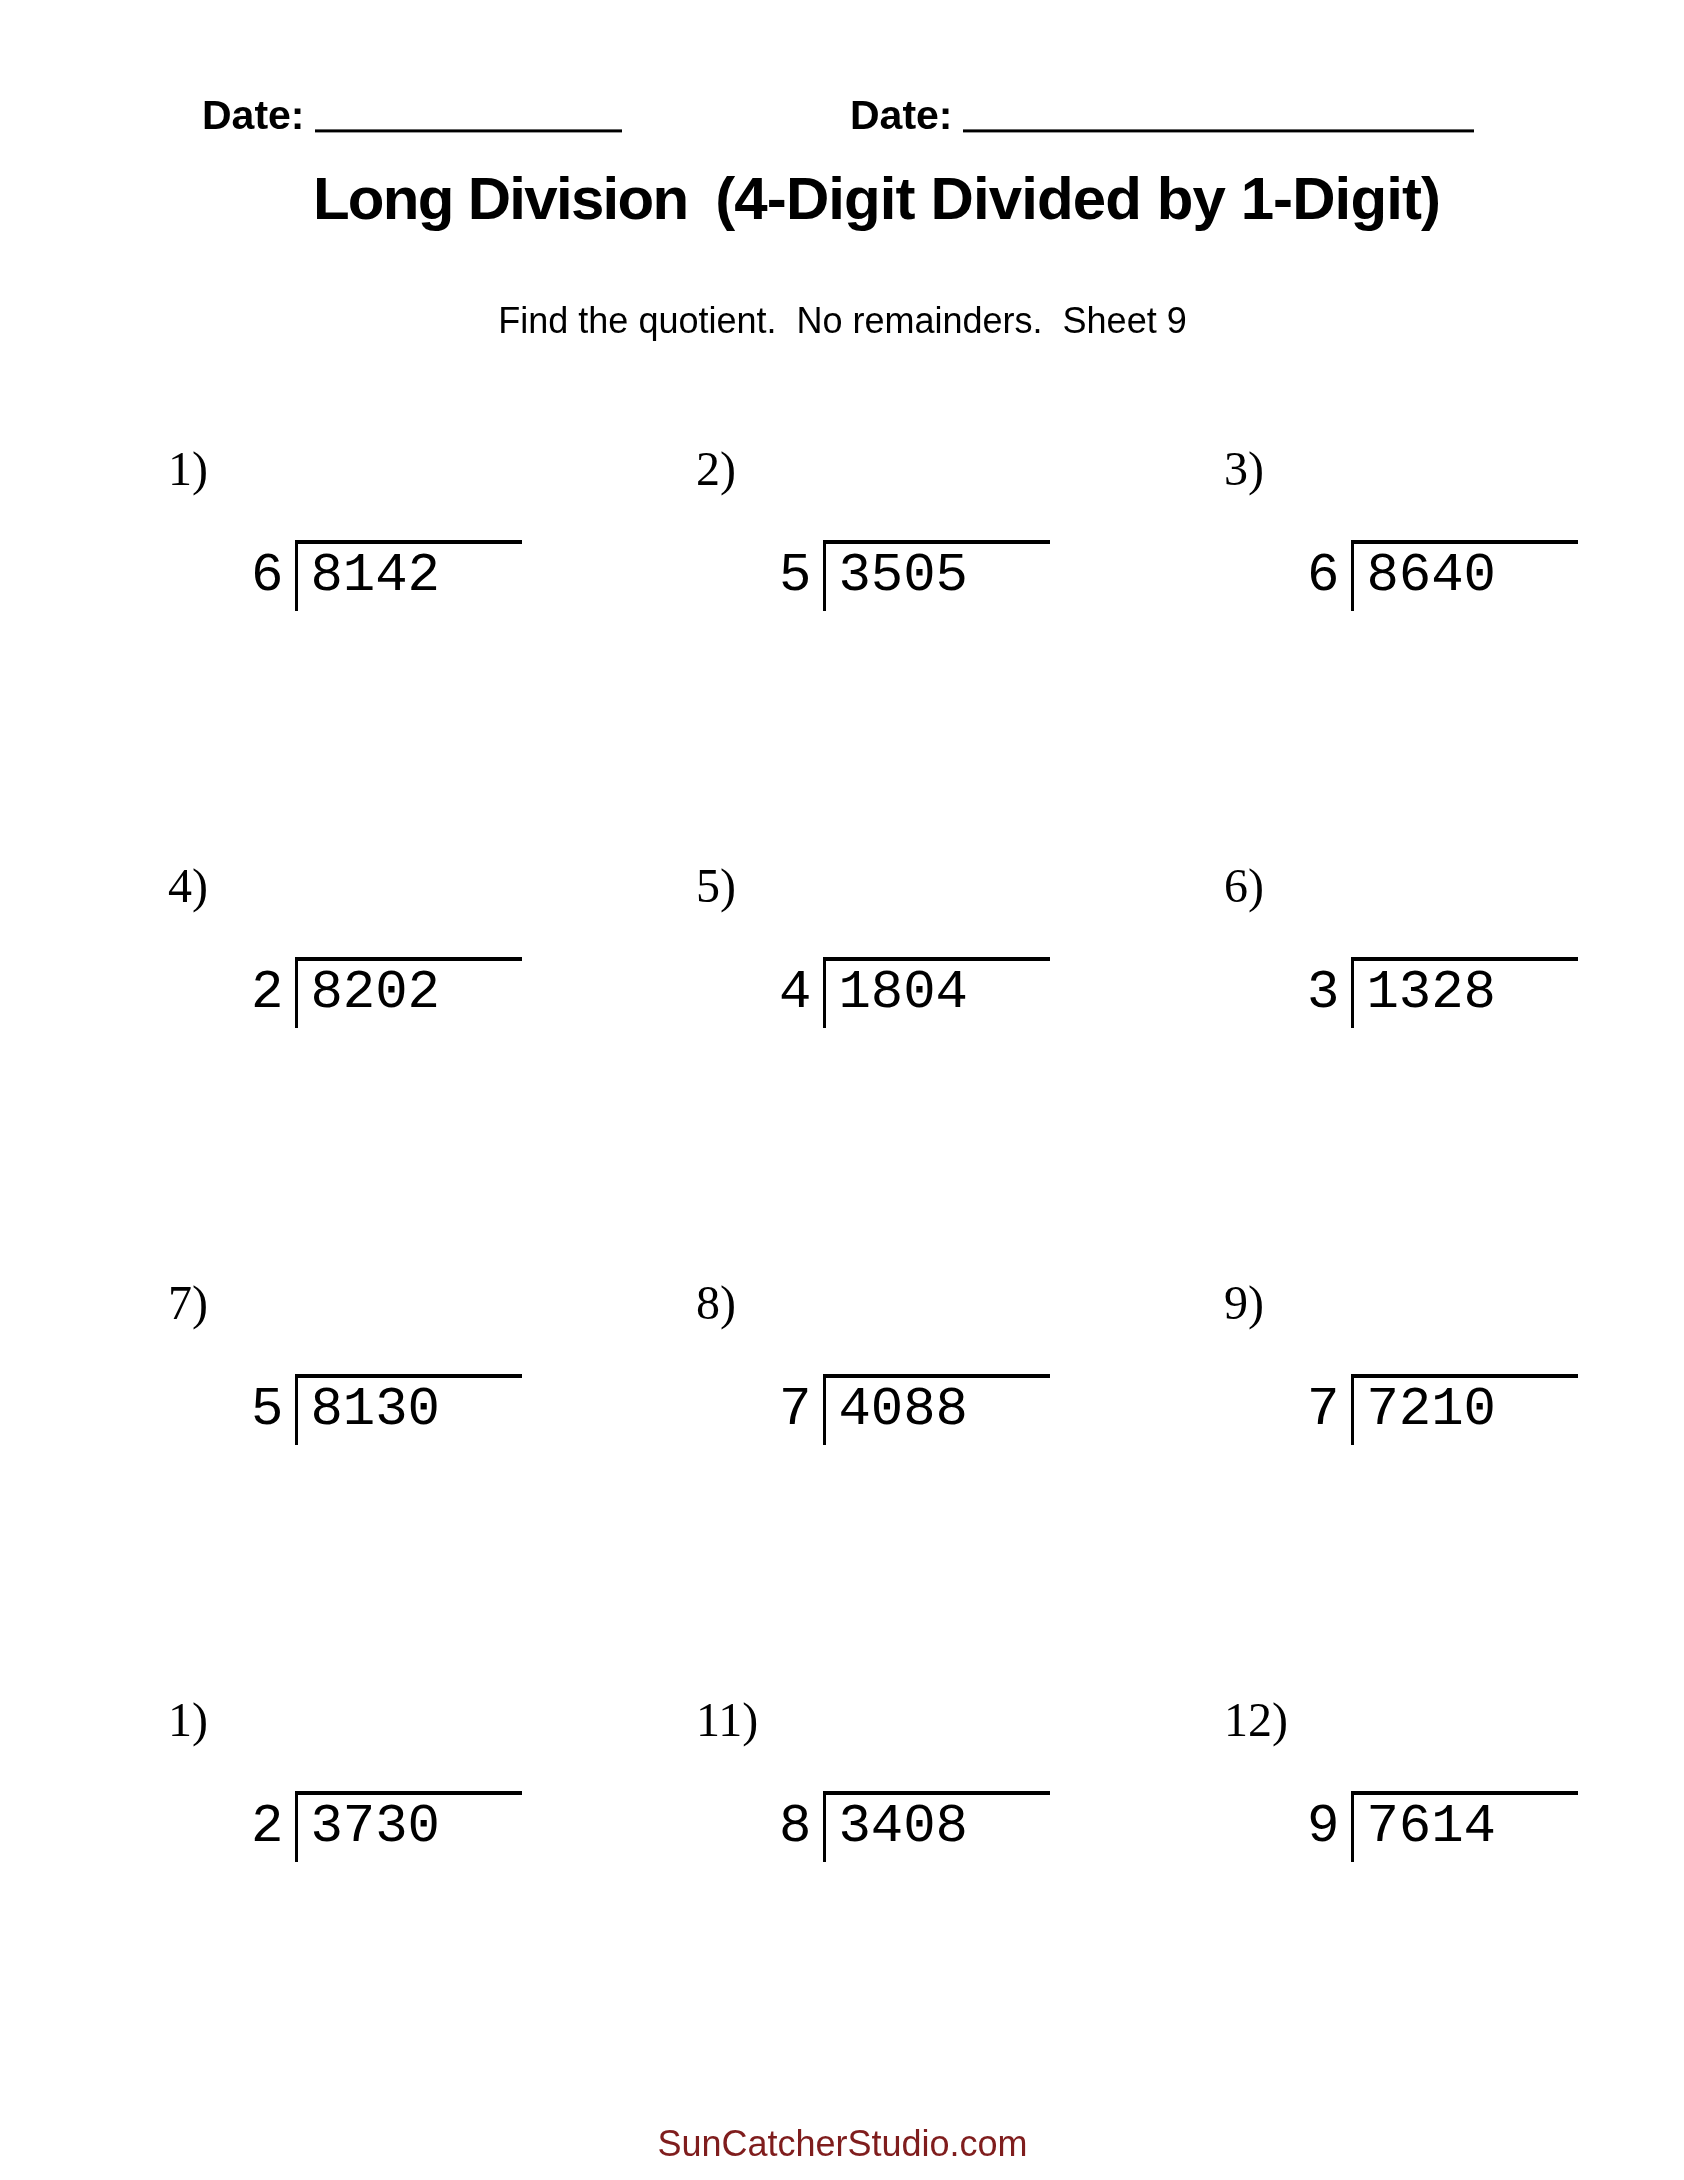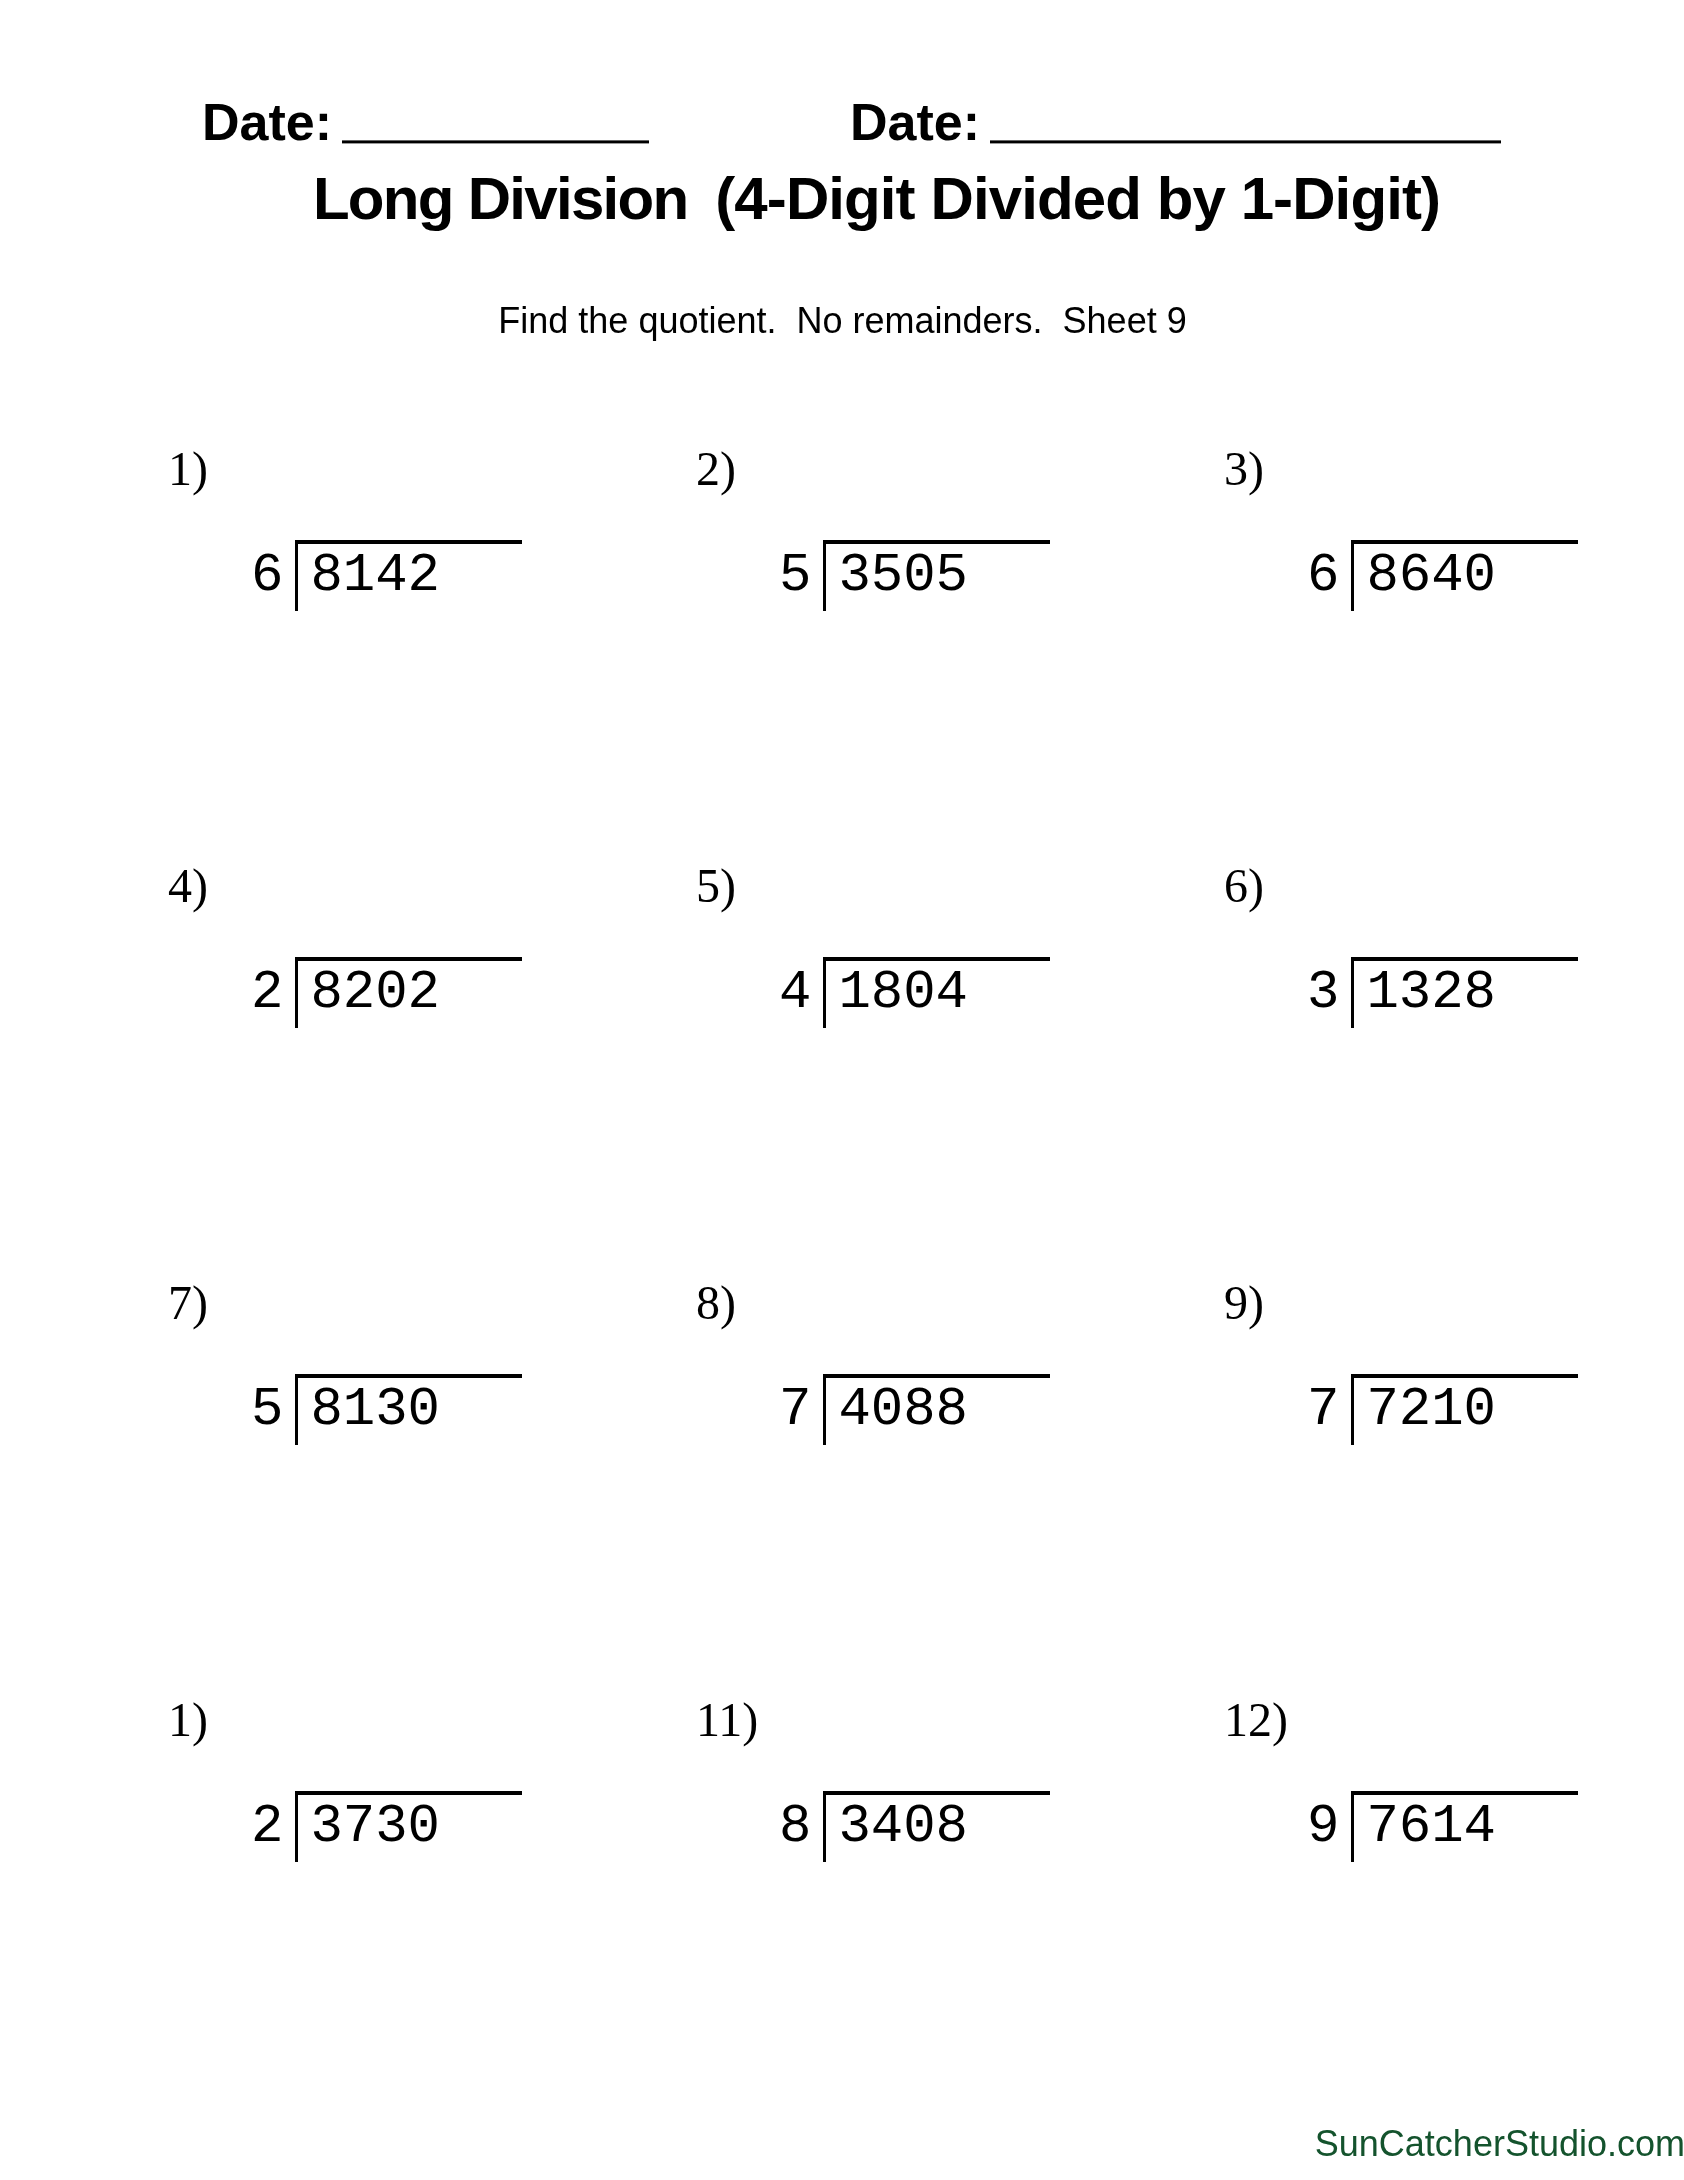--- a/index.html
+++ b/index.html
@@ -8,21 +8,21 @@
     width: 1685px;
     height: 2181px;
     background: #ffffff;
     color: #000000;
     font-family: "Liberation Sans", sans-serif;
     overflow: hidden;
   }
 
   
   .header-fields { position: absolute; top: 92px; left: 0; width: 100%; height: 60px; }
-  .field { position: absolute; display: flex; align-items: baseline; font-size: 52px; font-weight: 700; white-space: nowrap; }
+  .field { position: absolute; display: flex; align-items: baseline; font-size: 41px; font-weight: 700; white-space: nowrap; }
   .field-date { left: 202px; }
   .field-name { left: 850px; }
   .rule { display: inline-block; border-bottom: 3.4px solid #000; transform: translateY(3.4px); margin-left: 10.2px; }
   .rule-date { width: 307px; }
   .rule-name { width: 511px; }
 
   
   .title-row { position: absolute; top: 164px; left: 0; width: 100%; text-align: center; white-space: nowrap; font-weight: 700; transform: translateX(34px); }
   .title-main { font-size: 60px; letter-spacing: -1.7px; }
   .title-suffix { font-size: 60px; margin-left: 24px; letter-spacing: -0.9px; }
@@ -141,16 +141,16 @@
       <div class="p-expr"><span class="divisor">8</span><span class="dividend">3408</span></div>
     </div>
 
     <div class="problem">
       <div class="p-num">12)</div>
       <div class="p-expr"><span class="divisor">9</span><span class="dividend">7614</span></div>
     </div>
 
   </div>
 
-  <div class="footer" style="color: #14532d; text-align: right;">SunCatcherStudio.com</div>
+  <div class="footer" style="color: #7f1d1d;">SunCatcherStudio.com</div>
 
 </div>
 
 
 </body></html>

